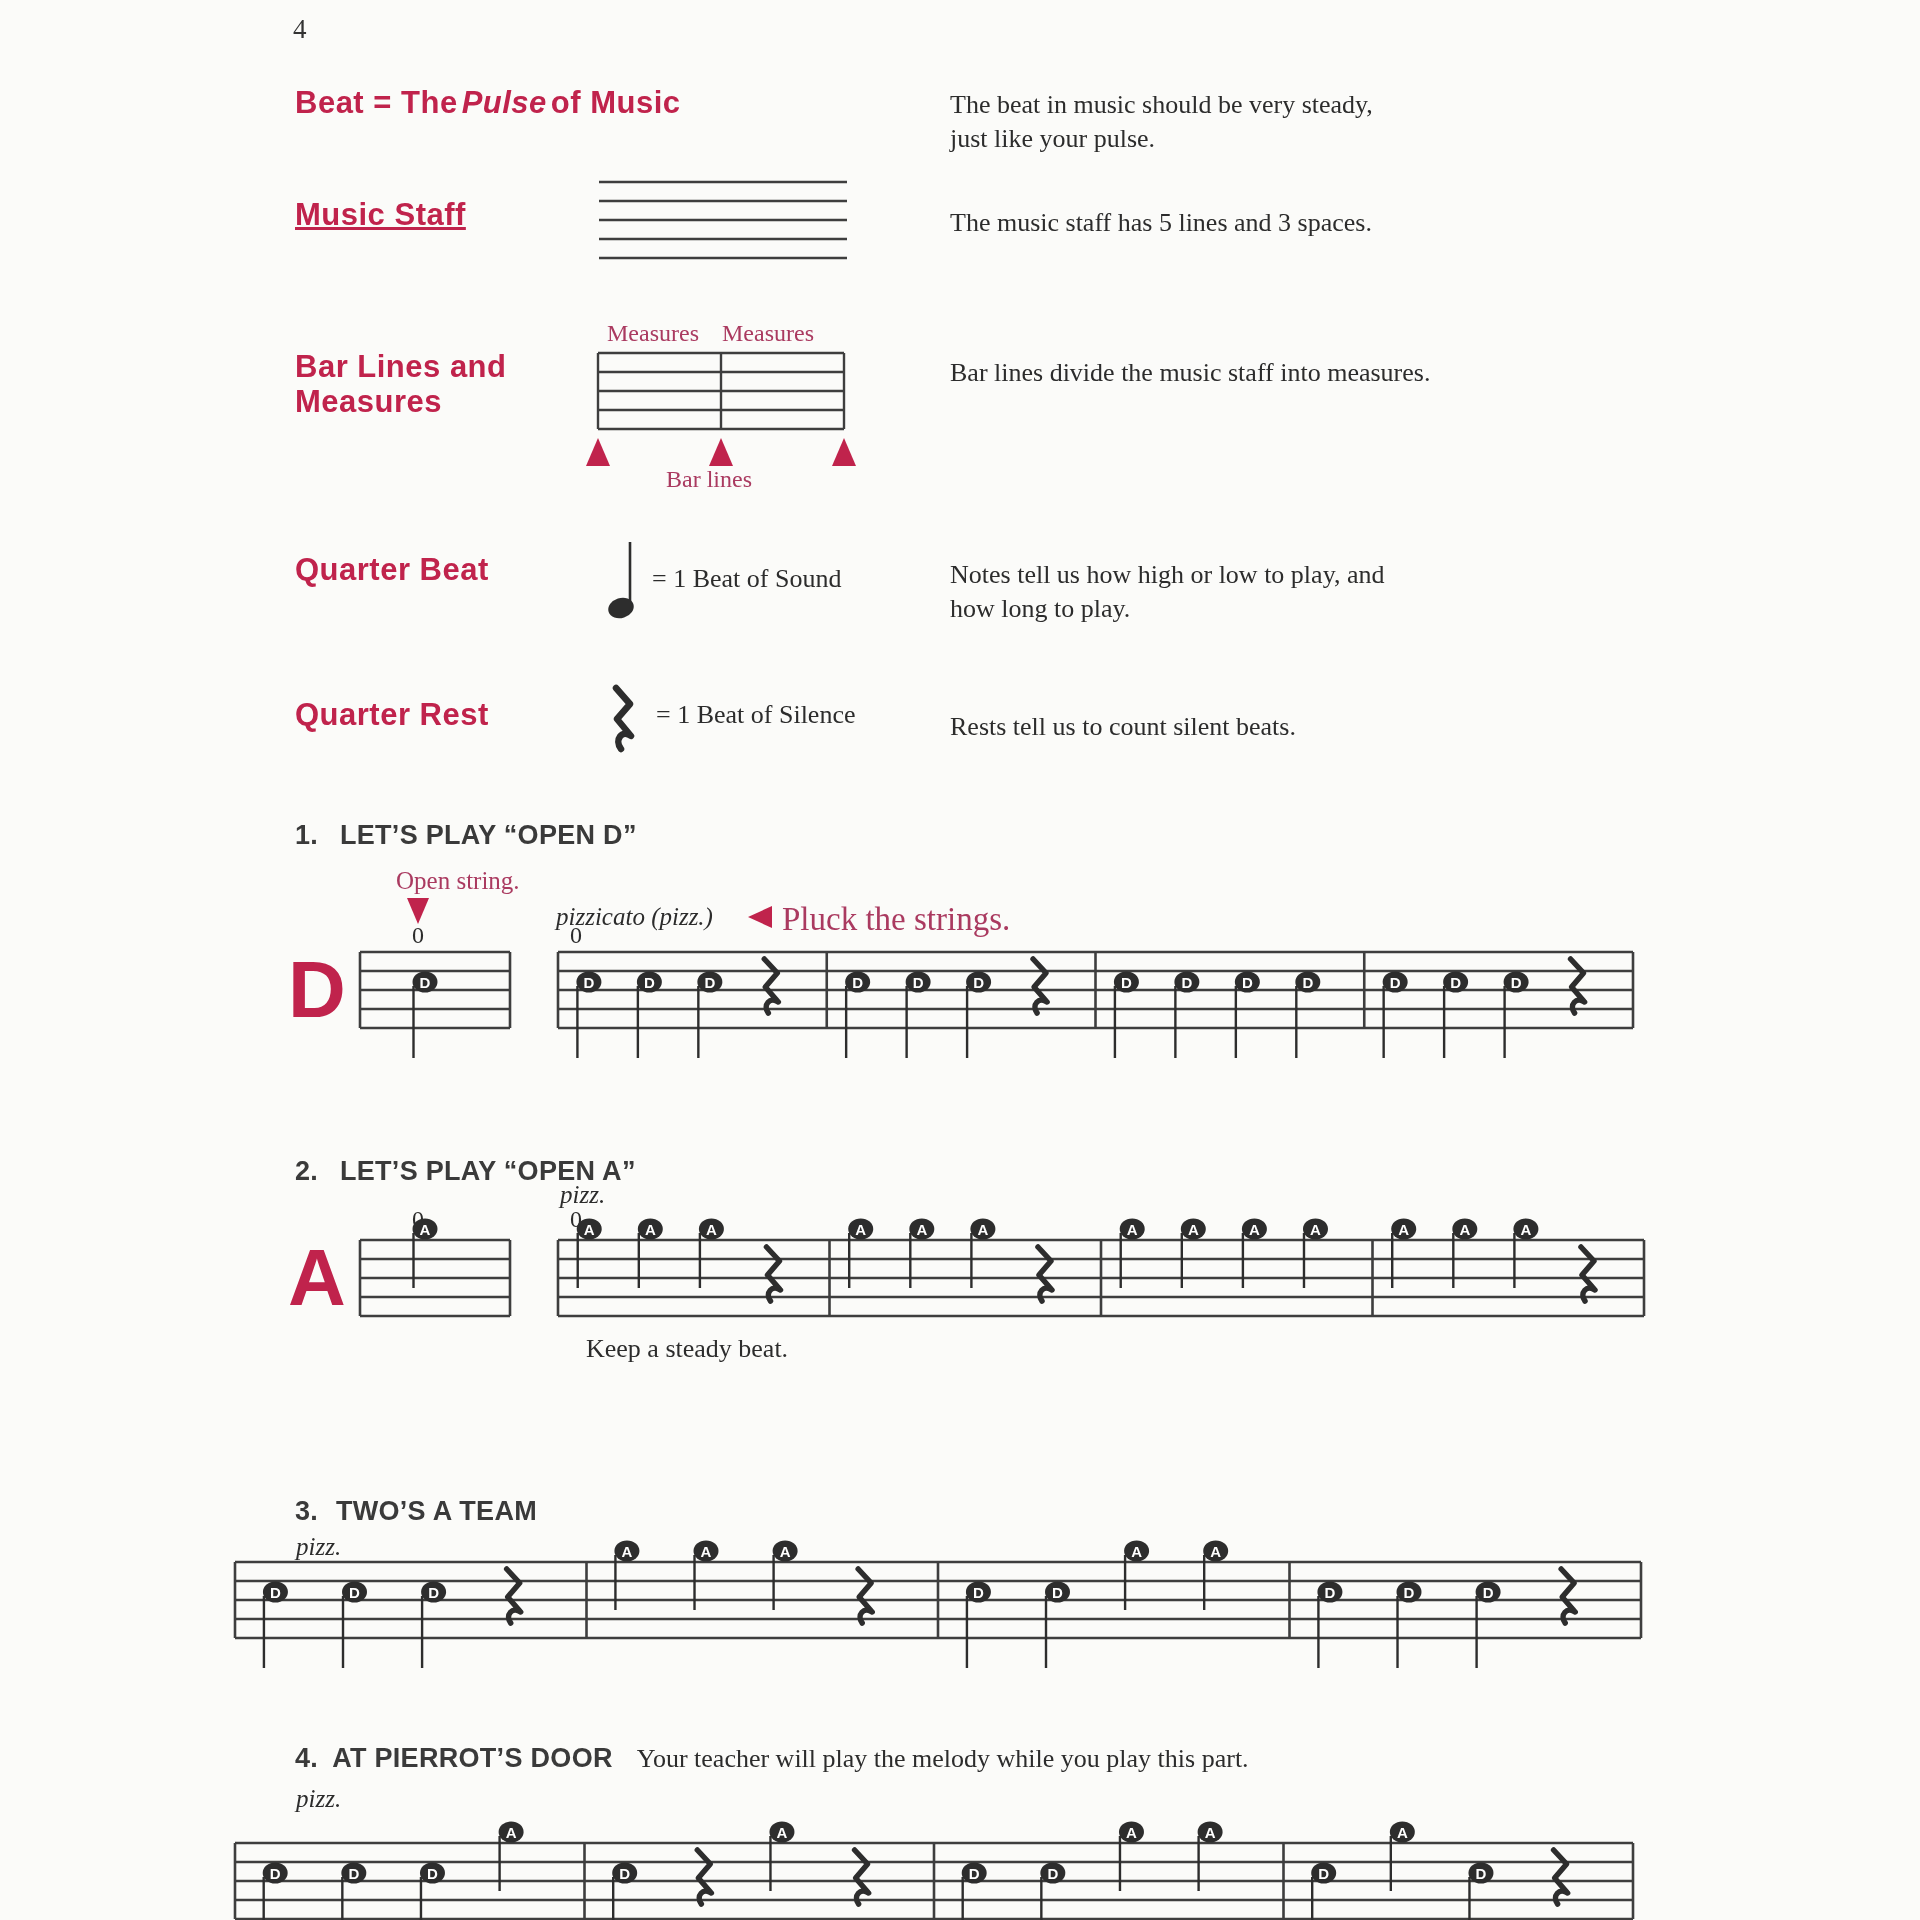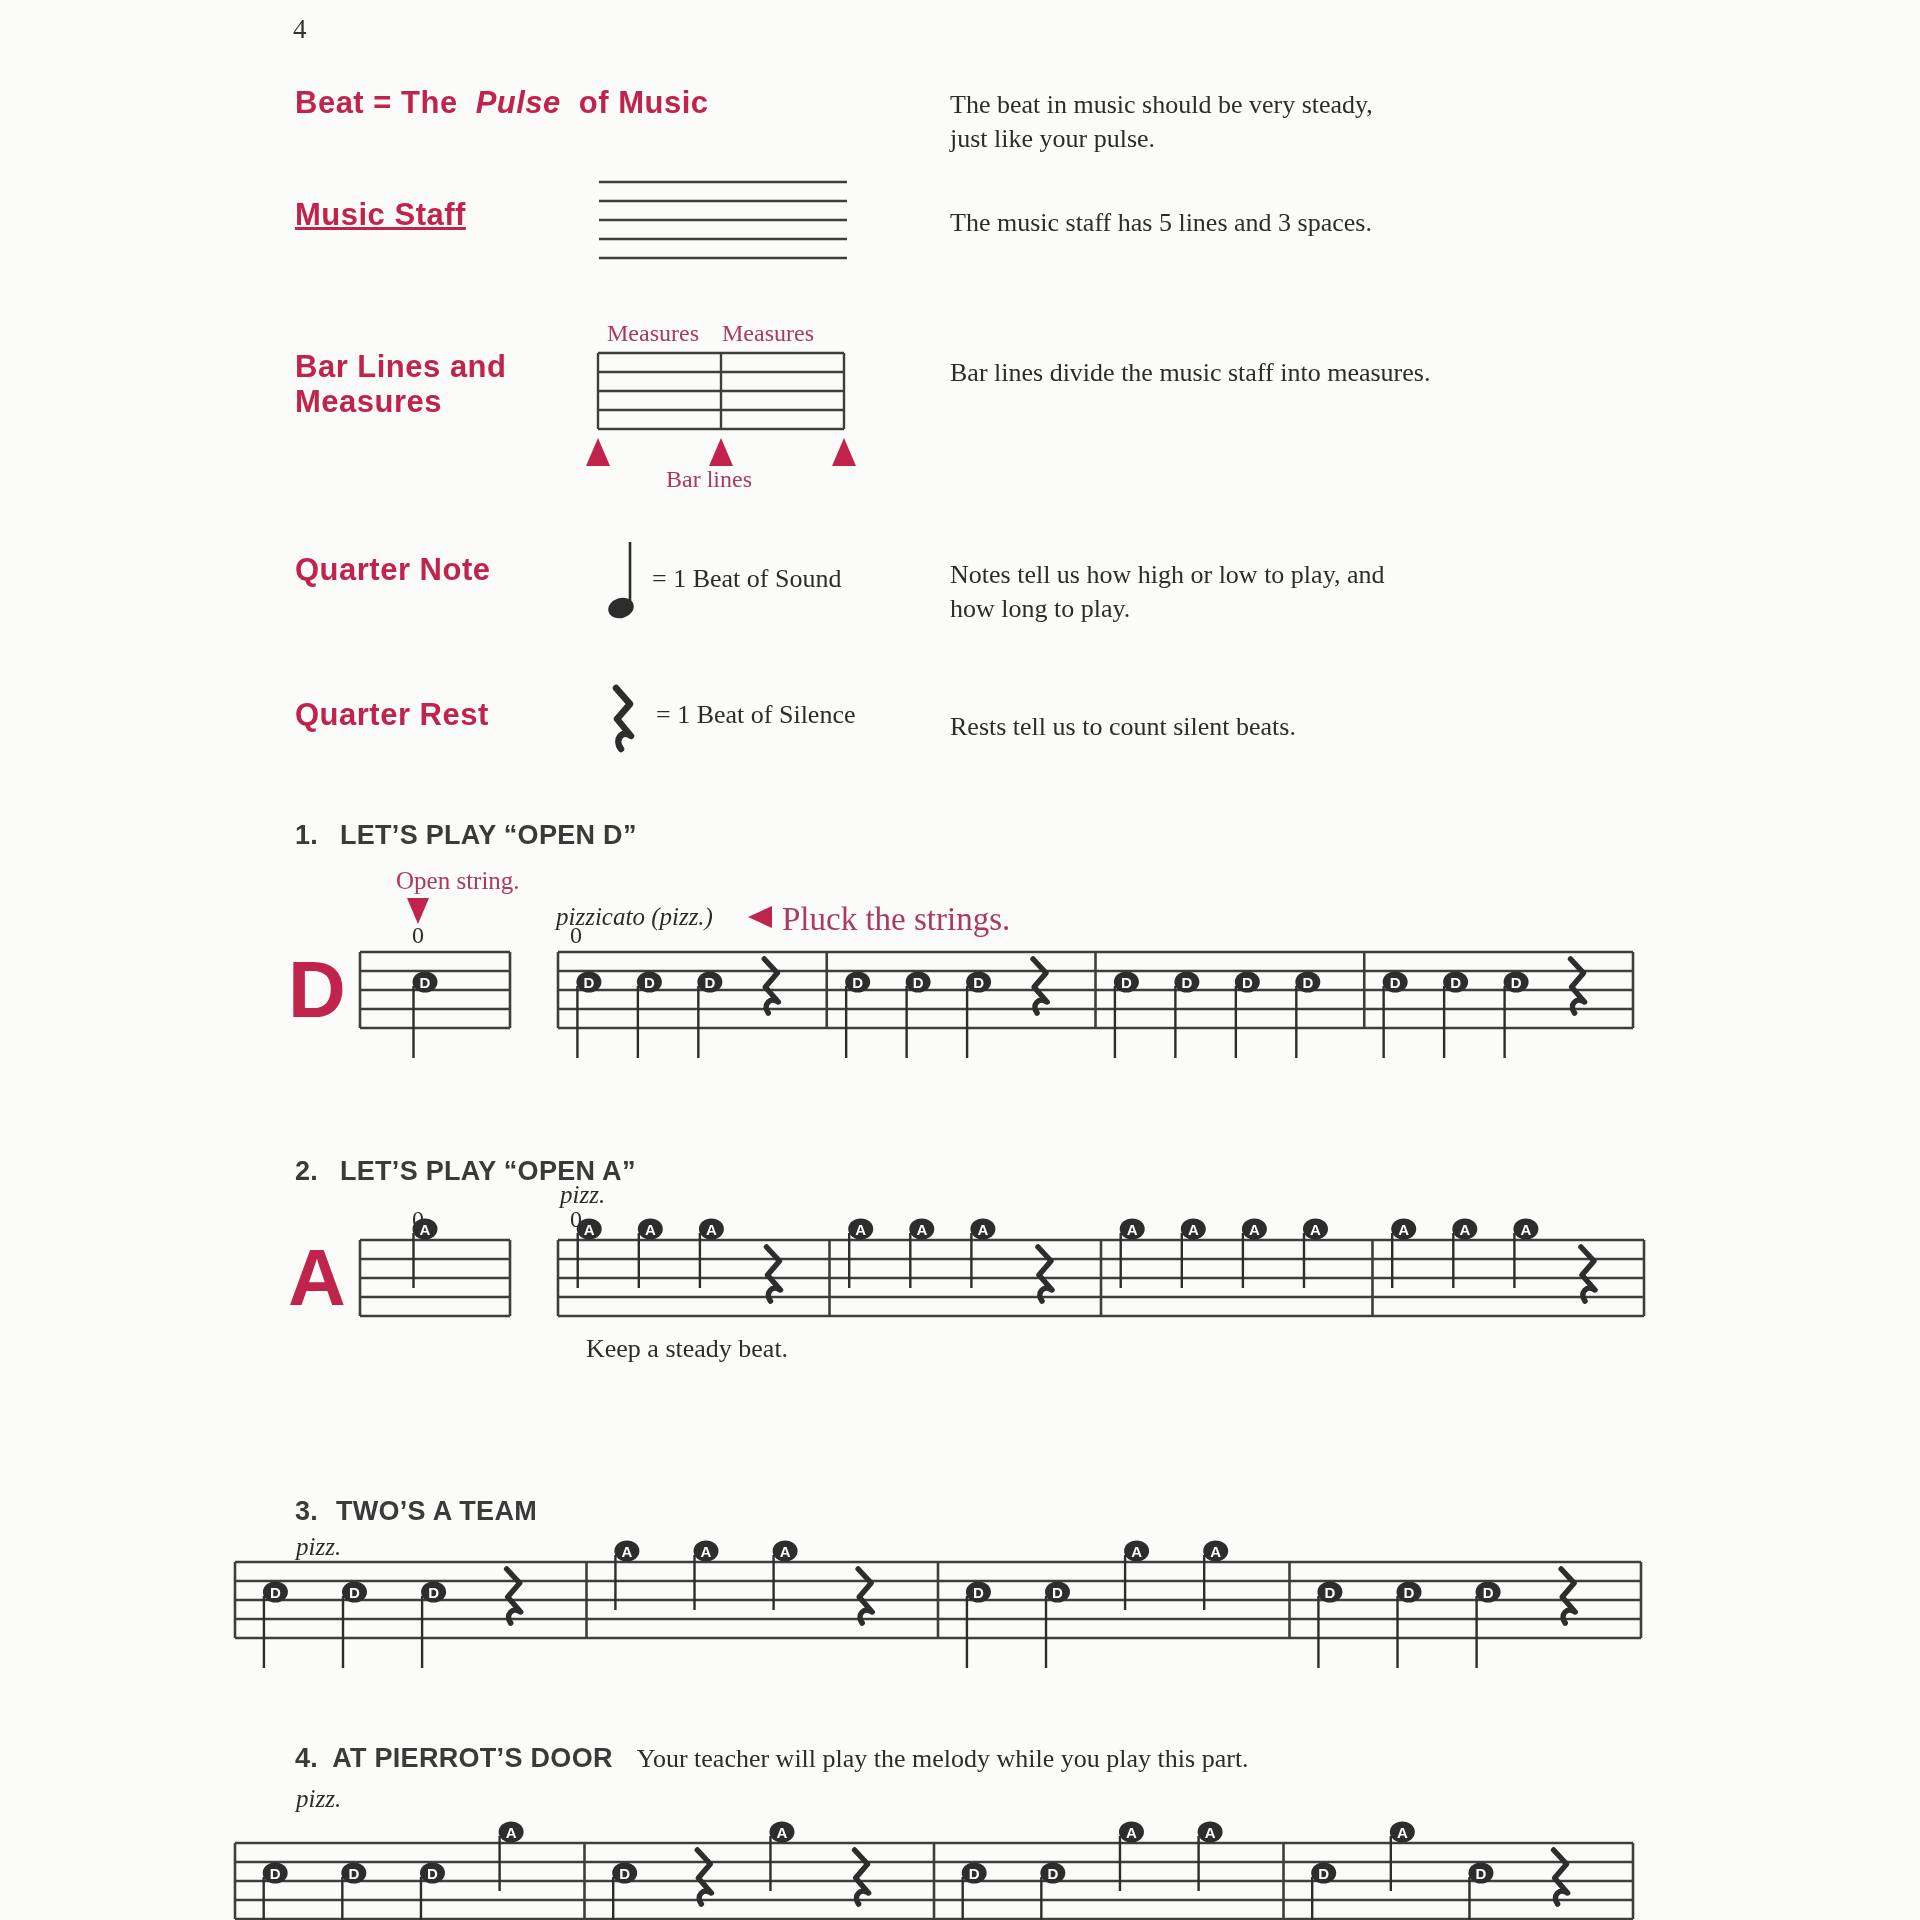--- a/index.html
+++ b/index.html
@@ -15,21 +15,21 @@
   .big-letter{font-family:"Liberation Sans",sans-serif;font-weight:bold;
     font-size:80px;color:#c0234c;line-height:1;}
   .pagenum{font-family:"Liberation Serif",serif;font-size:27px;color:#333;}
   .tri-up{width:0;height:0;border-left:12px solid transparent;
     border-right:12px solid transparent;border-bottom:28px solid #c0234c;}
   .tri-down{width:0;height:0;border-left:11px solid transparent;
     border-right:11px solid transparent;border-top:26px solid #c0234c;}
   .tri-left{width:0;height:0;border-top:11px solid transparent;
     border-bottom:11px solid transparent;border-right:24px solid #c0234c;display:inline-block;}
   .fingering{font-family:"Liberation Serif",serif;font-size:24px;color:#2c2c2c;}
-  .beat-row{display:flex;gap:18px;}
+  .beat-row{display:flex;gap:4px;}
 </style>
 </head>
 <body>
 
 <div>
 
   <div class="abs pagenum" style="left:293px;top:14px;">4</div>
 
   <div class="abs red-heading beat-row" style="left:295px;top:86px;">
     <span>Beat = The</span>
@@ -72,21 +72,21 @@
     </g>
   </svg>
   <div class="abs tri-up" style="left:586px;top:438px;"></div>
   <div class="abs tri-up" style="left:709px;top:438px;"></div>
   <div class="abs tri-up" style="left:832px;top:438px;"></div>
   <div class="abs serif serif-red" style="left:666px;top:464px;font-size:24px;">Bar lines</div>
   <div class="abs serif" style="left:950px;top:356px;">
     <div>Bar lines divide the music staff into measures.</div>
   </div>
 
-  <div class="abs red-heading" style="left:295px;top:553px;">Quarter Note</div>
+  <div class="abs red-heading" style="left:295px;top:553px;">Quarter Beat</div>
   <svg class="abs" style="left:600px;top:538px;" width="46" height="92">
     <line x1="30" y1="4" x2="30" y2="66" stroke="#2d2d2d" stroke-width="2.6"></line>
     <ellipse cx="21" cy="70" rx="13" ry="10" fill="#2d2d2d" transform="rotate(-18 21 70)"></ellipse>
   </svg>
   <div class="abs serif" style="left:652px;top:562px;">= 1 Beat of Sound</div>
   <div class="abs serif" style="left:950px;top:558px;">
     <div>Notes tell us how high or low to play, and</div>
     <div>how long to play.</div>
   </div>
 

